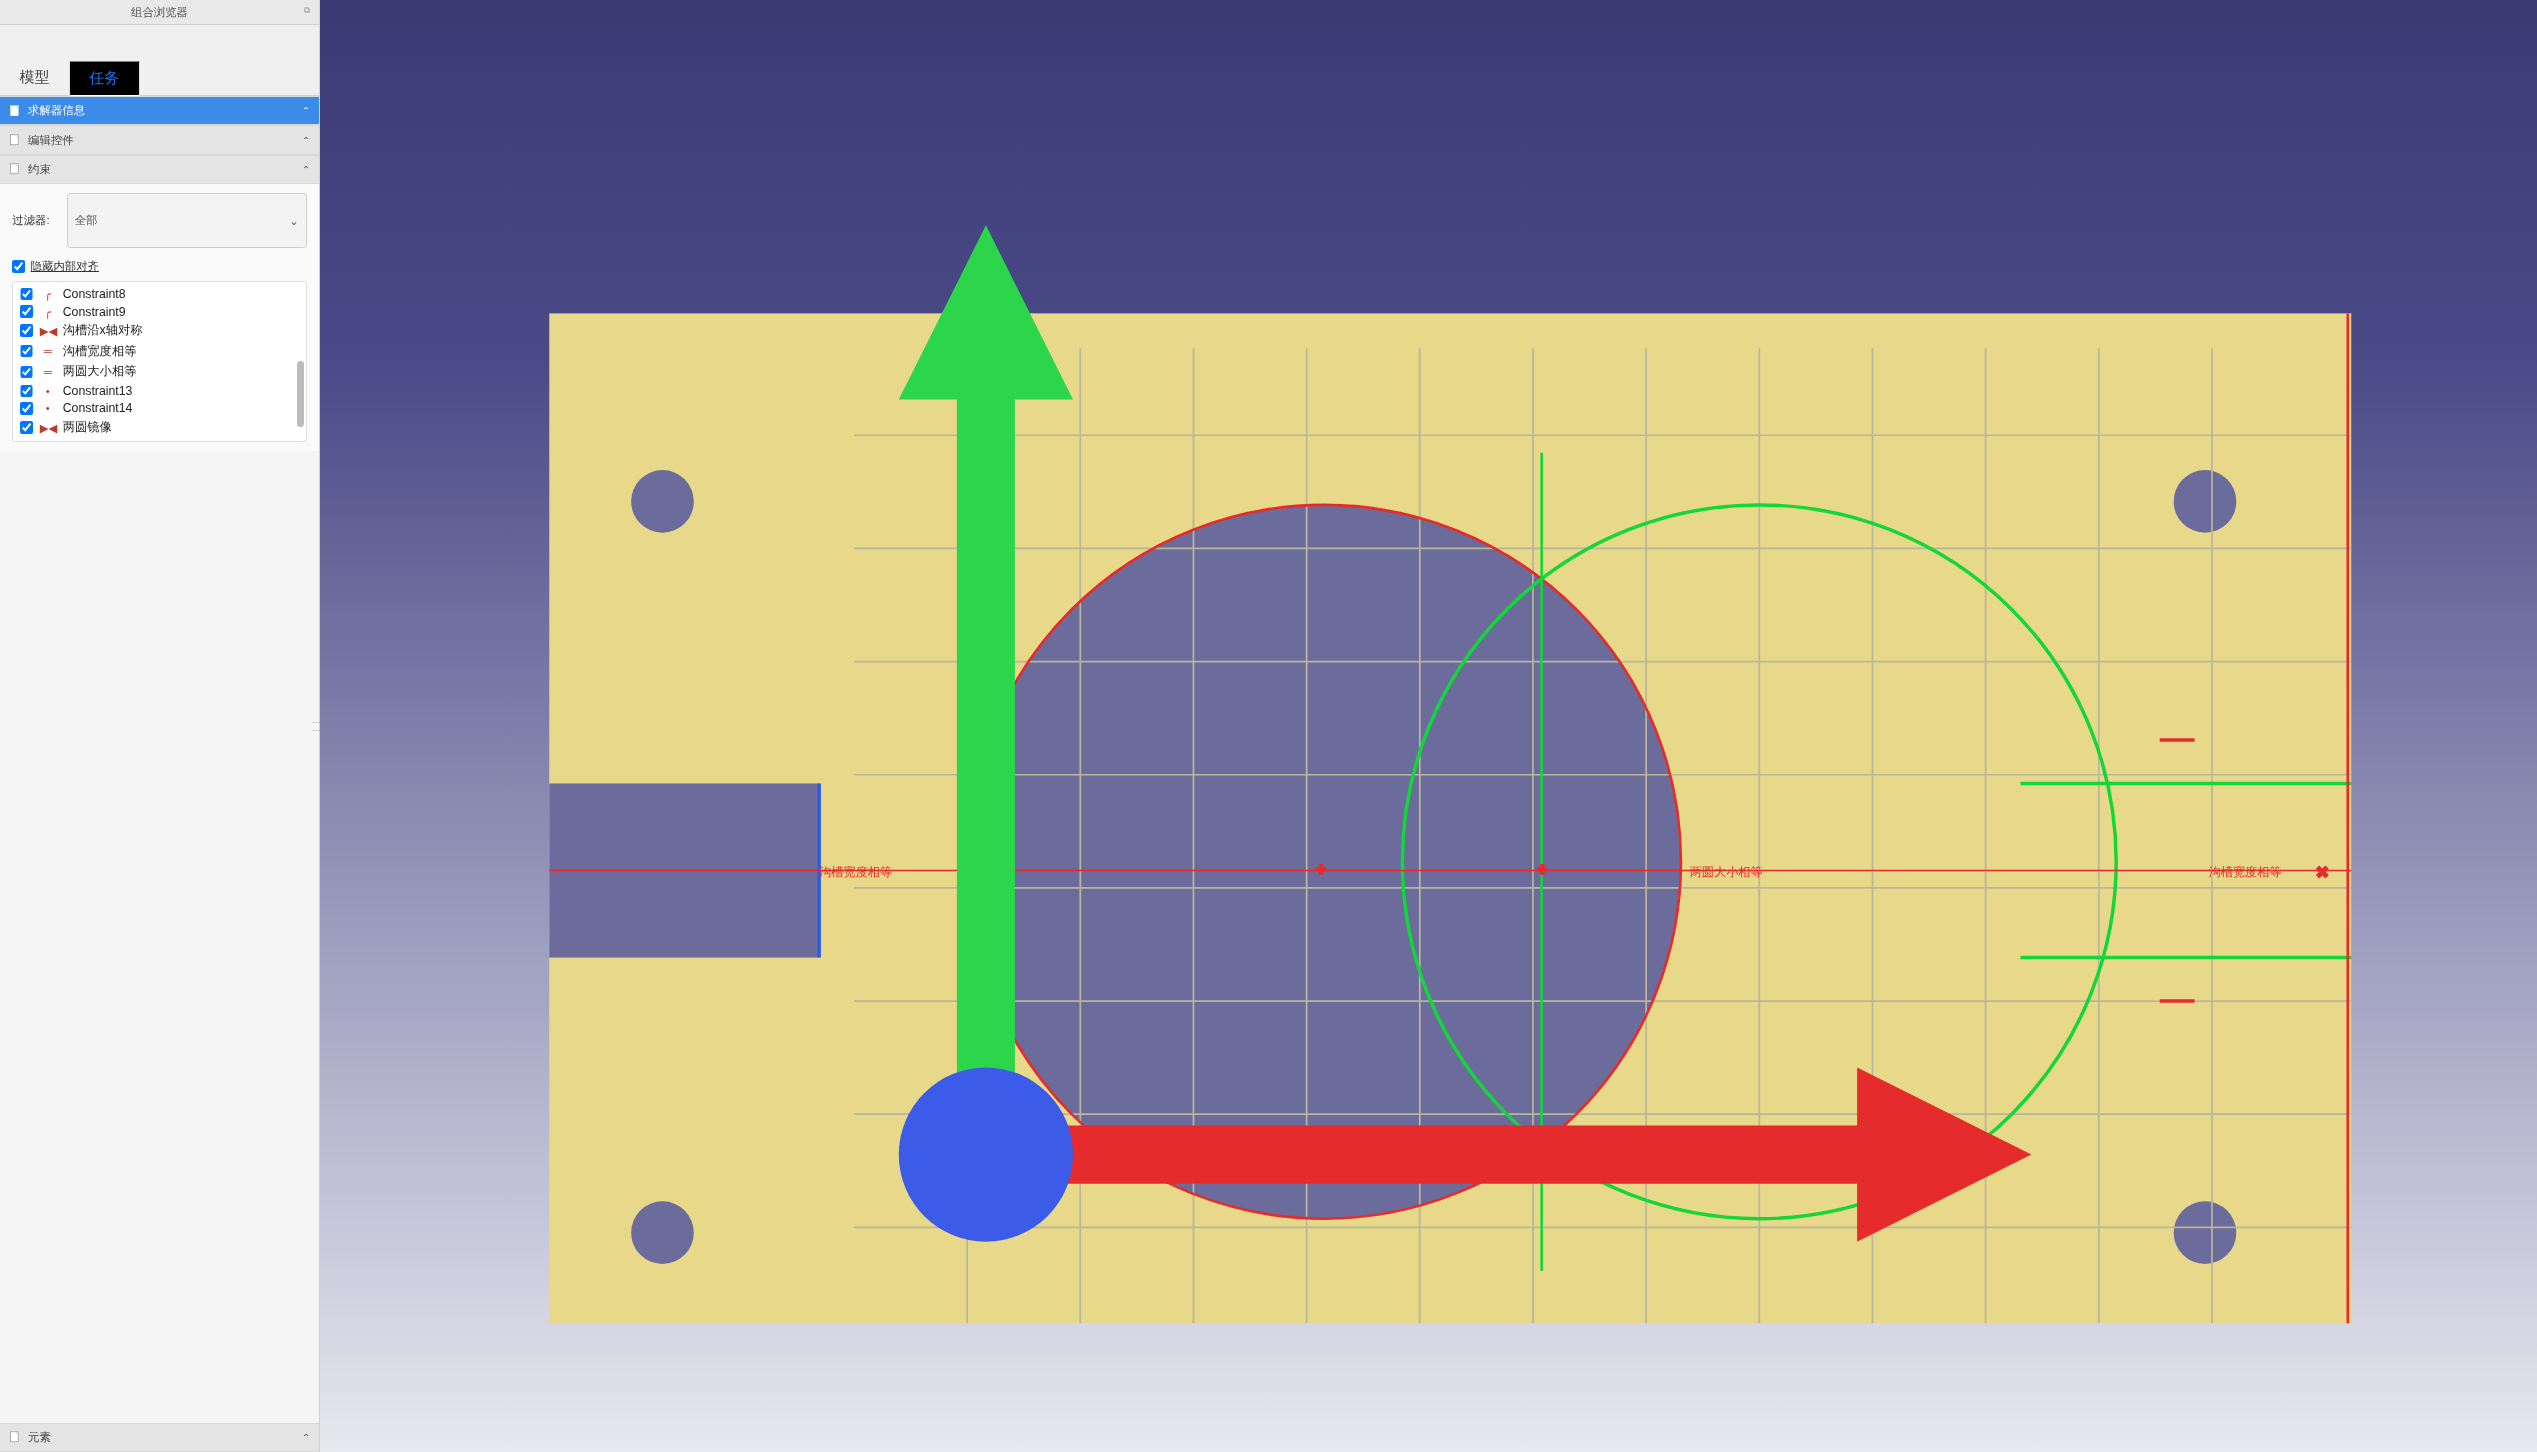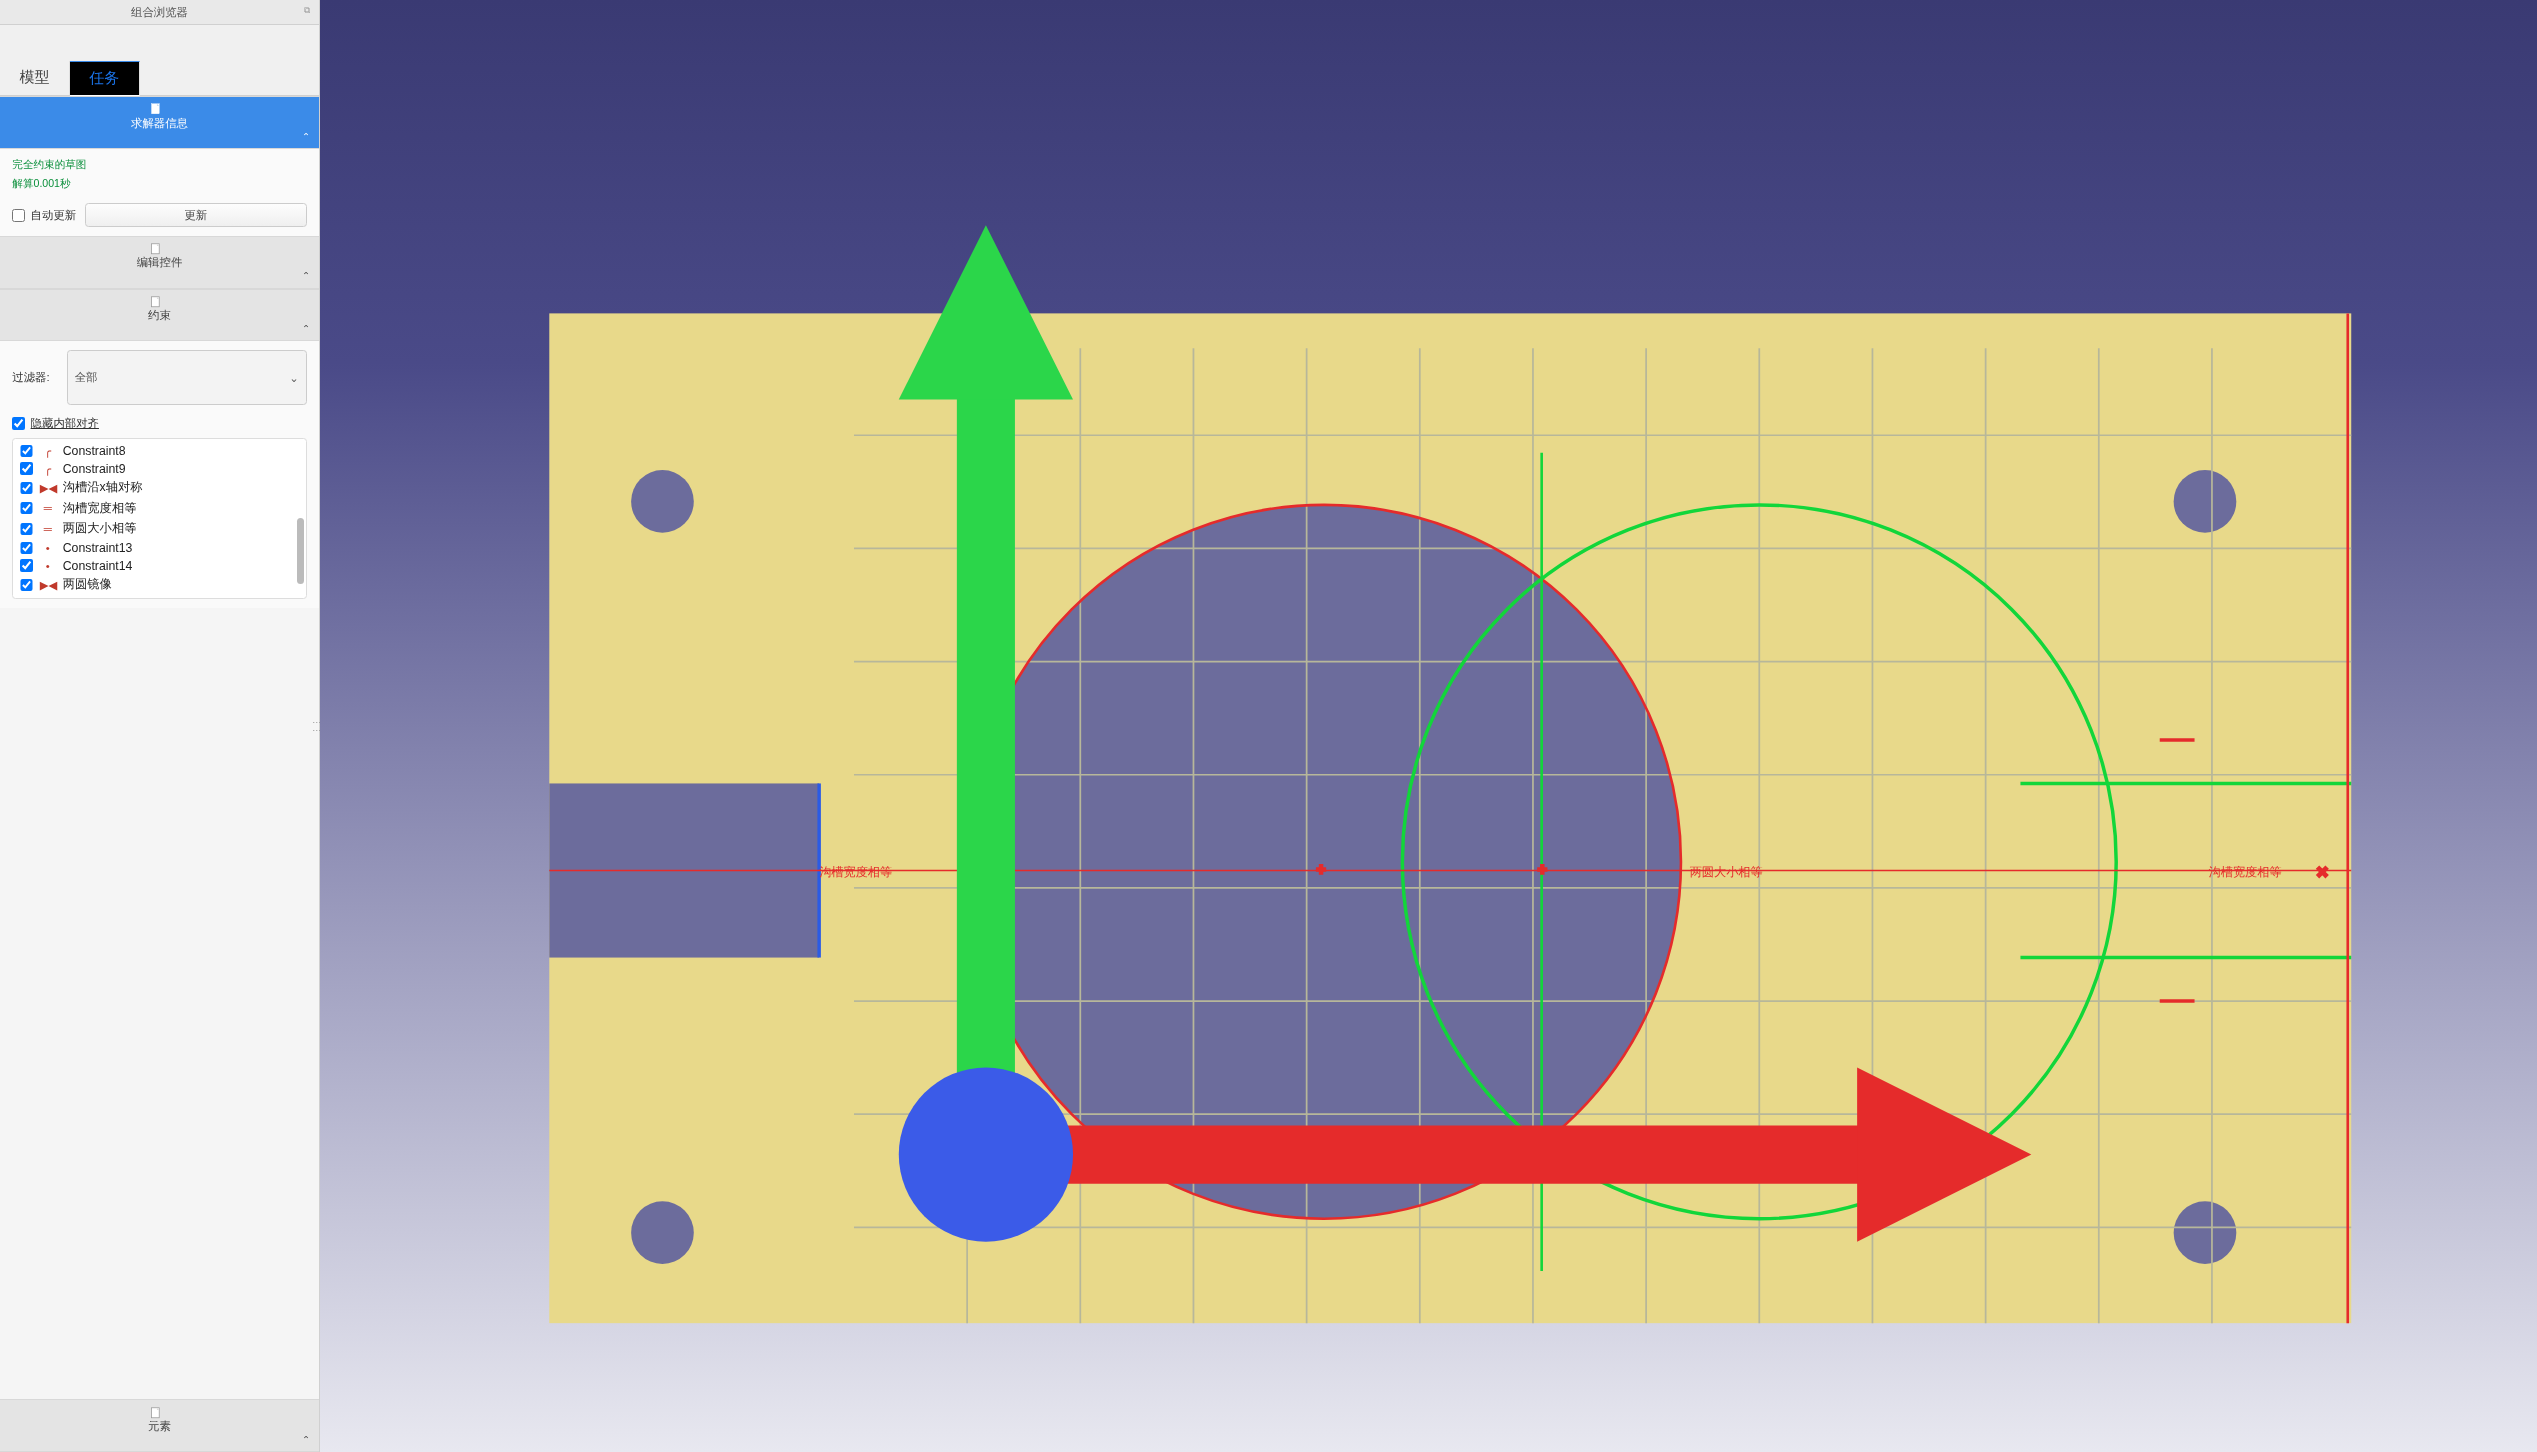--- a/index.html
+++ b/index.html
@@ -11,21 +11,21 @@
     .sidebar-title { font-size: 11.4px; color: #555; }
     .sidebar-title-icon { position: absolute; right: 8.8px; top: 5.3px; font-size: 8.8px; color: #999; cursor: pointer; }
 
     .tabs { display: flex; background: #f0f0f0; border-bottom: 0.9px solid #d0d0d0; }
     .tab { padding: 7px 19.4px; font-size: 15px; color: #444; cursor: pointer; border-right: 0.9px solid #e0e0e0; margin-top: 36px; }
     .tab.active { background: #000000; color: #1a73e8; border-top: 1.8px solid #3b8be8; border-bottom: 0.9px solid #fff; margin-bottom: -0.9px; }
 
     .close-btn-row { padding: 12.3px 0; display: flex; justify-content: center; }
     .close-btn { padding: 5.3px 21px; font-size: 12.3px; background: linear-gradient(#fdfdfd,#efefef); border: 0.9px solid #ccc; border-radius: 3.5px; cursor: pointer; color:#444;}
 
-    .panel-header { display: flex; align-items: center; padding: 6.2px 8.8px; font-size: 11.4px; cursor: pointer; border-top:0.9px solid #d8d8d8; border-bottom:0.9px solid #d8d8d8;flex-direction:column; }
+    .panel-header { display: flex; align-items: center; padding: 6.2px 8.8px; font-size: 11.4px; cursor: pointer; border-top:0.9px solid #d8d8d8; border-bottom:0.9px solid #d8d8d8; }
     .panel-header .icon { width: 12.3px; height: 12.3px; margin-right: 7px; flex: none; }
     .panel-header .chev { margin-left: auto; font-size: 9.7px; }
     .panel-header.blue { background: #3b8be8; color: #fff; }
     .panel-header.grey { background: #e4e4e4; color: #444; }
 
     .panel-body { padding: 8.8px 12.3px; background: #fafafa; font-size: 11.4px; color:#333; }
 
     .solver-line1 { color: #0a8f3b; font-size: 10.6px; margin-bottom: 5.3px; }
     .solver-line2 { color: #0a8f3b; font-size: 10.6px; margin-bottom: 12.3px; }
     .solver-row { display: flex; align-items: center; gap: 8.8px; }
@@ -66,31 +66,20 @@
   </div>
 
 
   <div class="panel-header blue">
     <svg class="icon" viewBox="0 0 16 16">
         <rect x="2" y="1" width="10" height="13" fill="#fff" stroke="#fff" stroke-width="0.5"></rect>
         <polyline points="9,1 12,4 9,4" fill="#cde"></polyline>
       </svg>
     <span>求解器信息</span>
     <span class="chev">⌃</span>
-  </div>
-  <div class="panel-body">
-    <div class="solver-line1">完全约束的草图</div>
-    <div class="solver-line2">解算0.001秒</div>
-    <div class="solver-row">
-      <label>
-        <input type="checkbox" style="">
-        <span>自动更新</span>
-      </label>
-      <button class="update-btn">更新</button>
-    </div>
   </div>
 
   <div class="panel-header grey">
     <svg class="icon" viewBox="0 0 16 16">
         <rect x="2" y="1" width="10" height="13" fill="#fff" stroke="#999"></rect>
         <polyline points="9,1 12,4 9,4" fill="#ddd"></polyline>
       </svg>
     <span>编辑控件</span>
     <span class="chev">⌃</span>
   </div>

